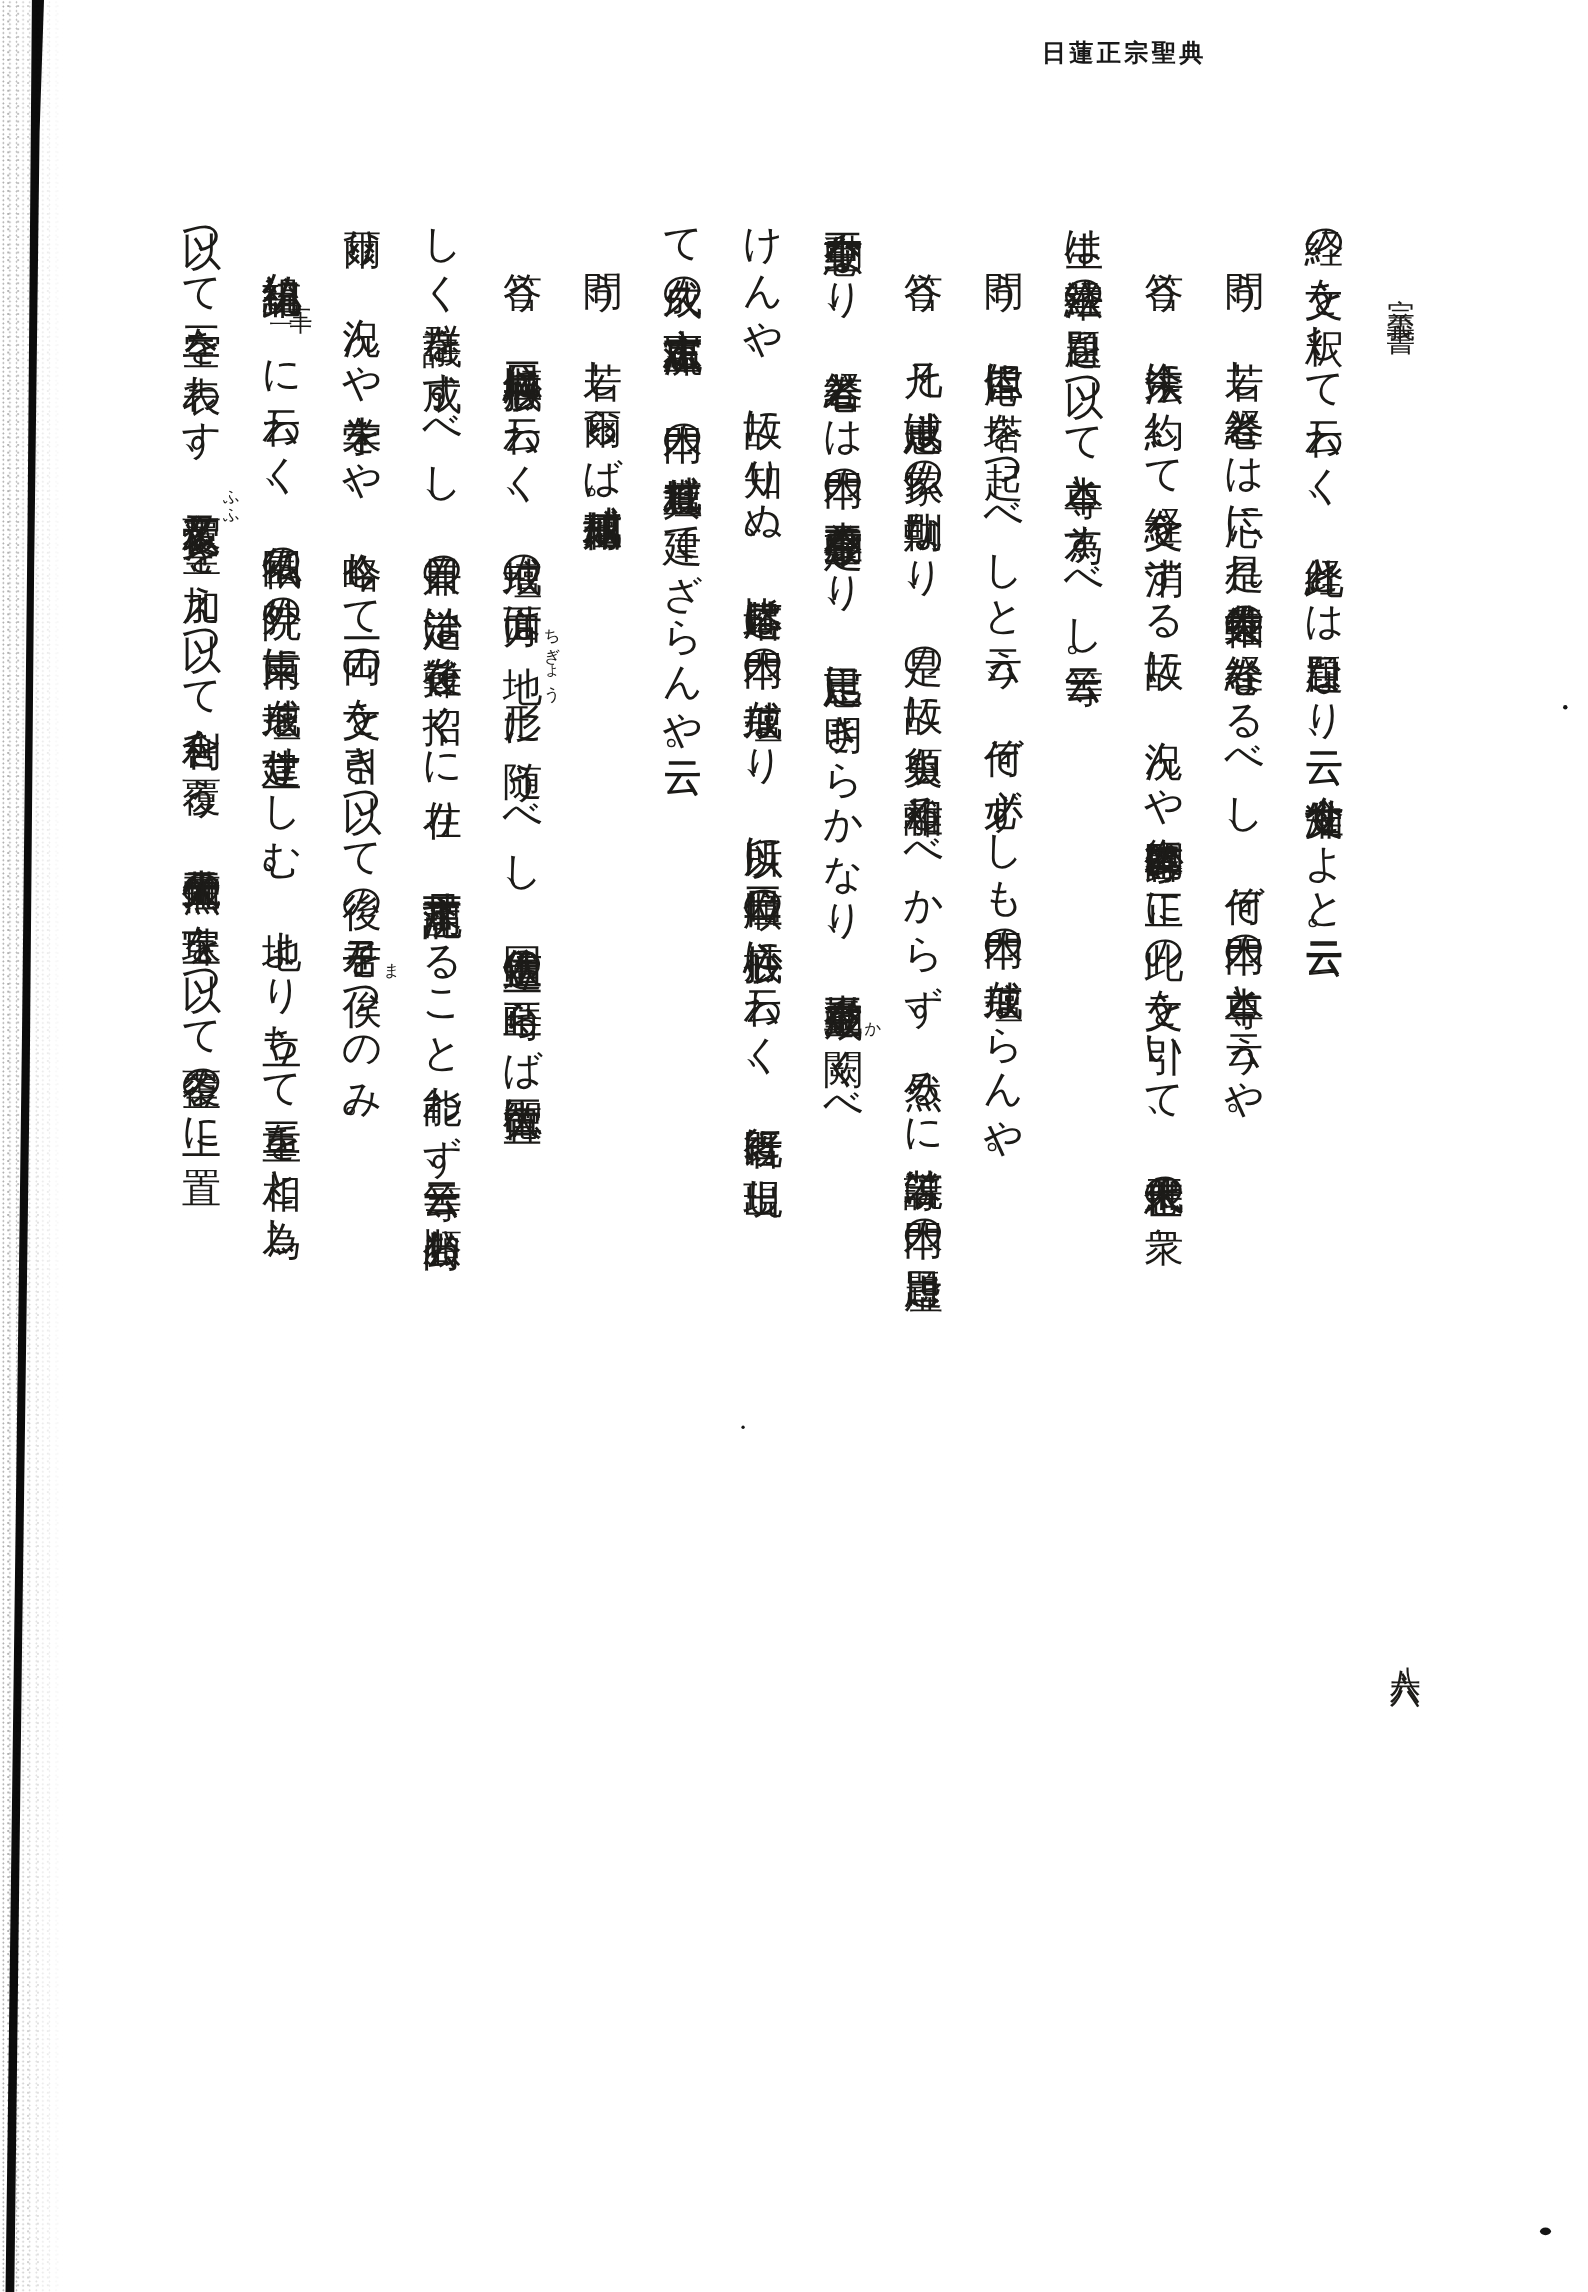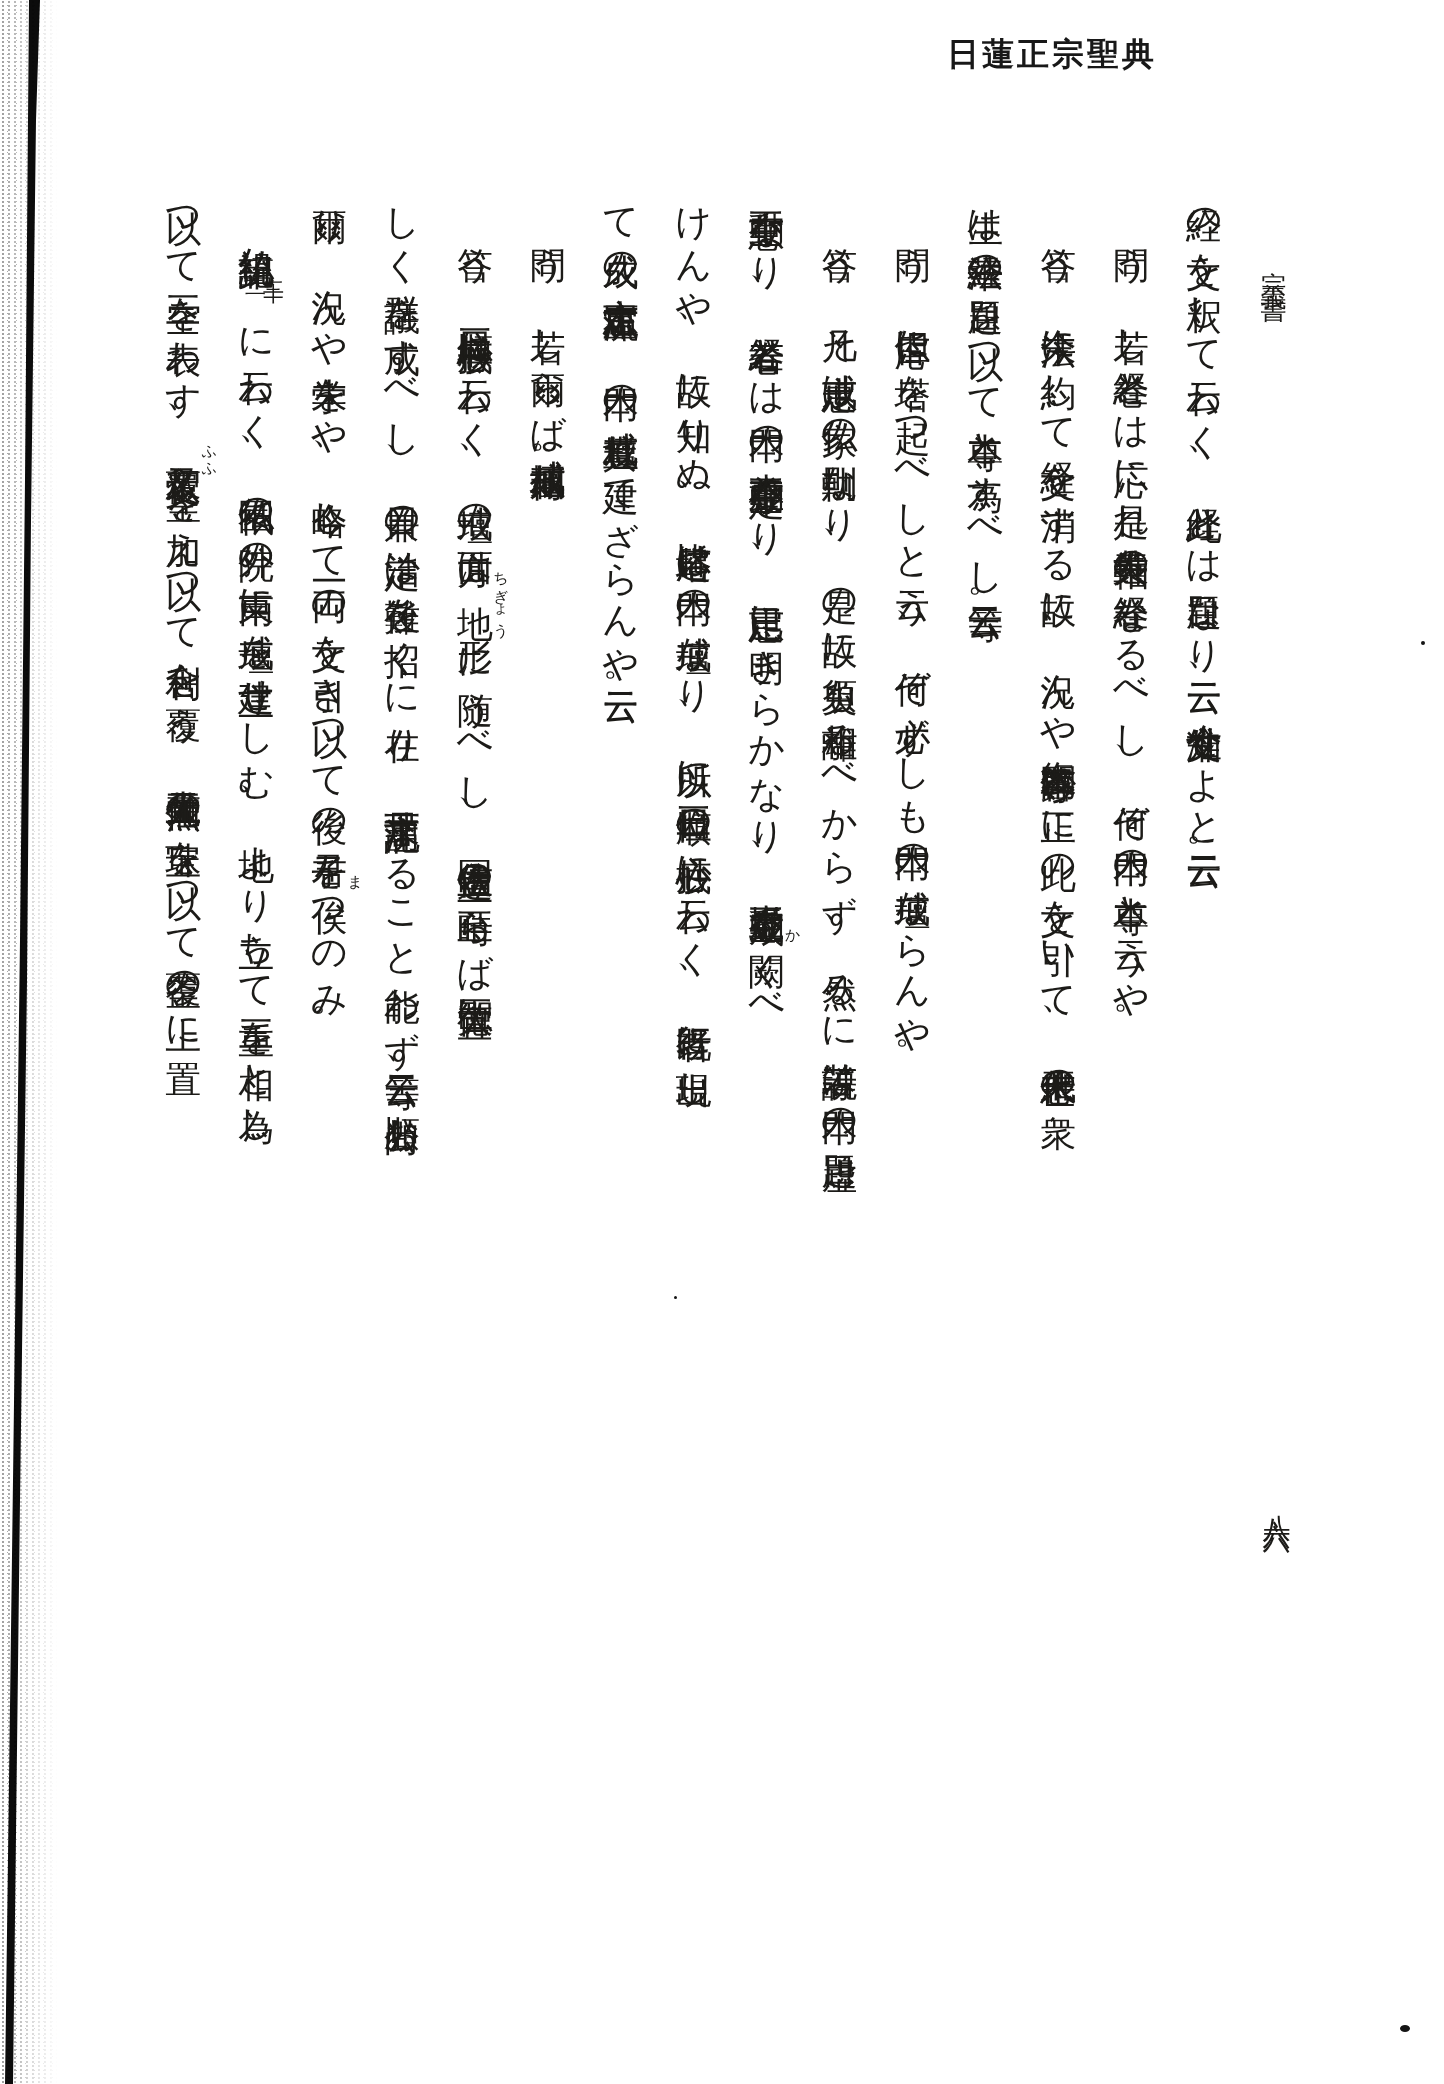--- a/index.html
+++ b/index.html
@@ -19,21 +19,21 @@
     background-position:0 0,3px 2px;
     opacity:.42;
     -webkit-mask-image:linear-gradient(to right,rgba(0,0,0,.95),rgba(0,0,0,.35) 55%,transparent 100%);
     mask-image:linear-gradient(to right,rgba(0,0,0,.95),rgba(0,0,0,.35) 55%,transparent 100%);
   }
   .speck{position:absolute;background:#141414;border-radius:50%;}
   
   .running-head{
     position:absolute;left:947px;top:33px;
     font-family:"Liberation Sans",sans-serif;
-    font-size:32px;font-weight:600;letter-spacing:3px;color:#181818;
+    font-size:22px;font-weight:600;letter-spacing:3px;color:#181818;
     white-space:nowrap;
   }
   
   .section-title{
     position:absolute;left:1256px;top:250px;
     writing-mode:vertical-rl;text-orientation:upright;
     font-size:26px;letter-spacing:13px;color:#1c1b18;
   }
   
   .page-number{

